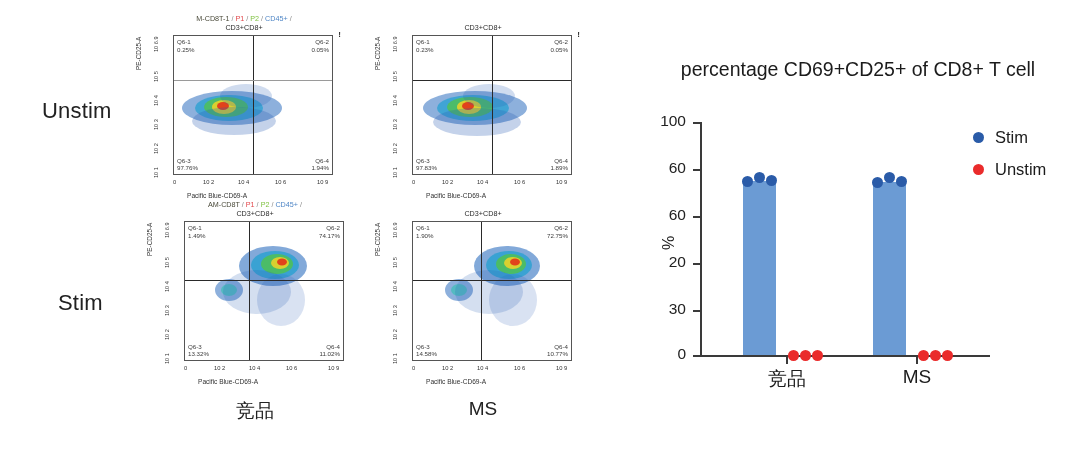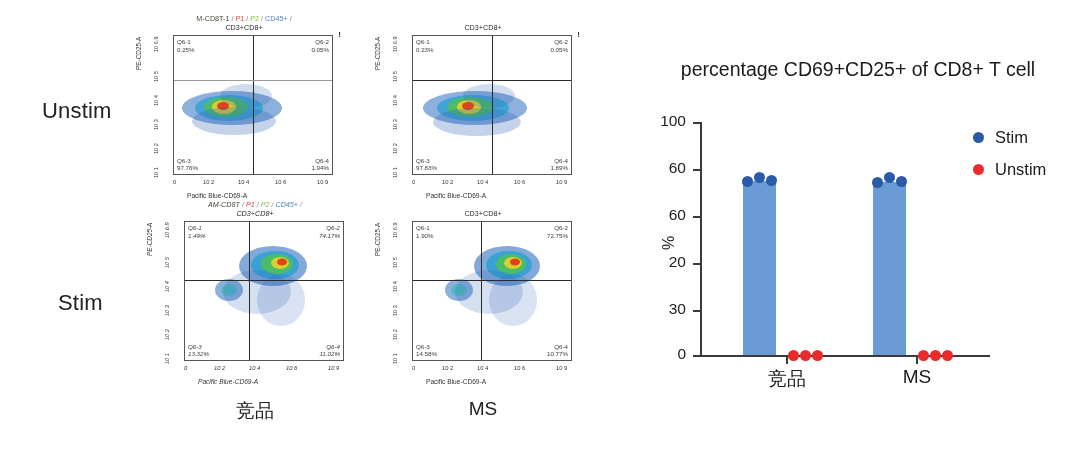--- a/index.html
+++ b/index.html
@@ -14,21 +14,21 @@
     position:absolute;font-size:22px;color:#222;
     letter-spacing:.2px;white-space:nowrap;
   }
   #row-unstim{left:42px;top:98px;}
   #row-stim{left:58px;top:290px;}
 
   
   .flow{position:absolute;width:230px;height:200px;}
   #flow-r0c0{left:129px;top:14px;}
   #flow-r0c1{left:368px;top:14px;}
-  #flow-r1c0{left:140px;top:200px;font-style:italic;}
+  #flow-r1c0{left:140px;top:200px;}
   #flow-r1c1{left:368px;top:200px;}
 
   .flow-title{
     position:absolute;left:0;top:0;width:230px;text-align:center;
     font-size:7.2px;line-height:9.5px;color:#3a3a32;white-space:nowrap;
   }
   .ft-name{color:#4a4a3a;}
   .ft-p1{color:#e2474b;}
   .ft-p2{color:#7fc241;}
   .ft-cd45{color:#4f86c6;}

